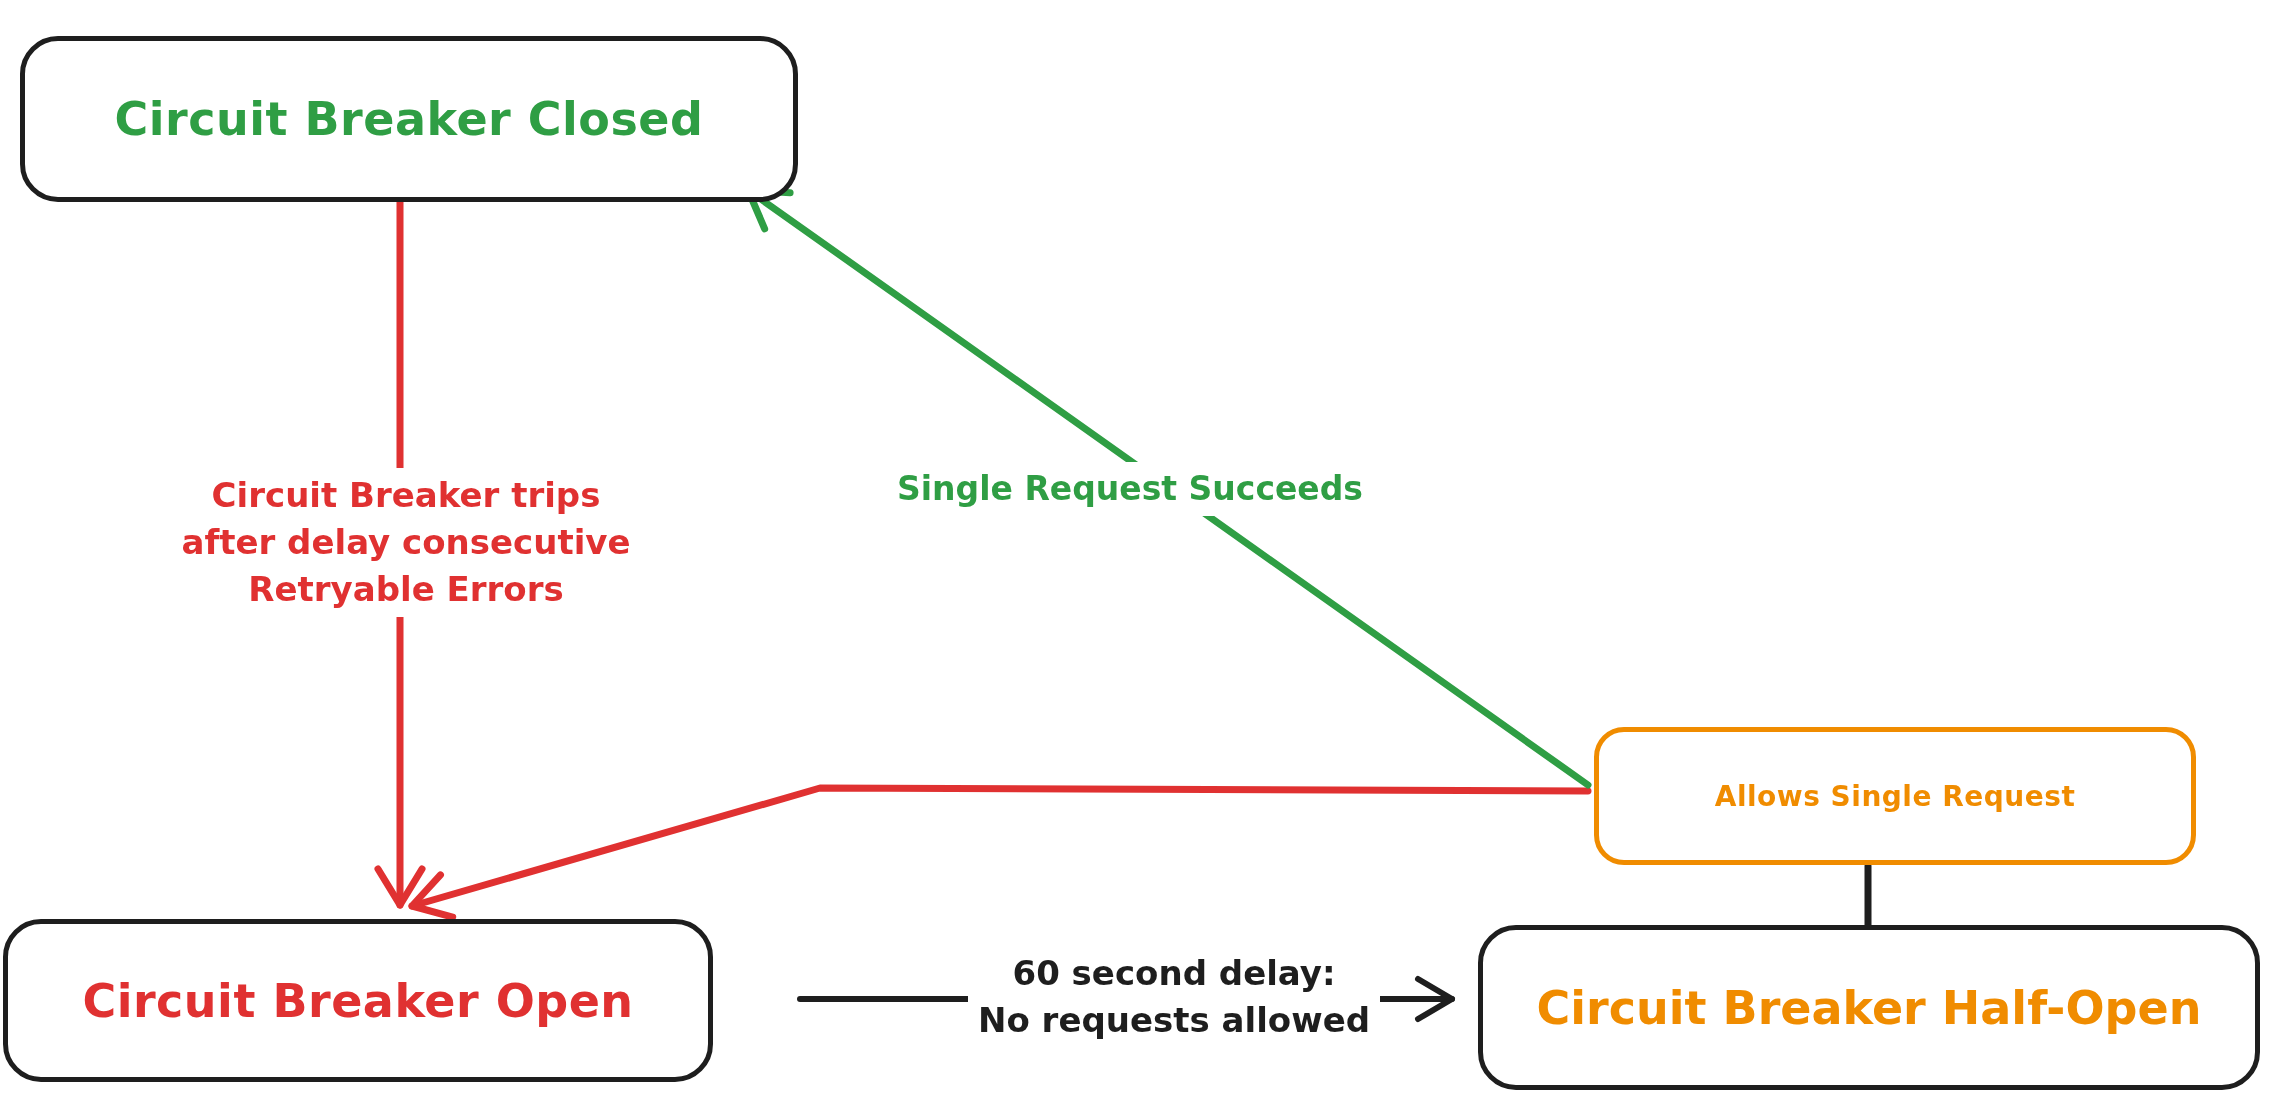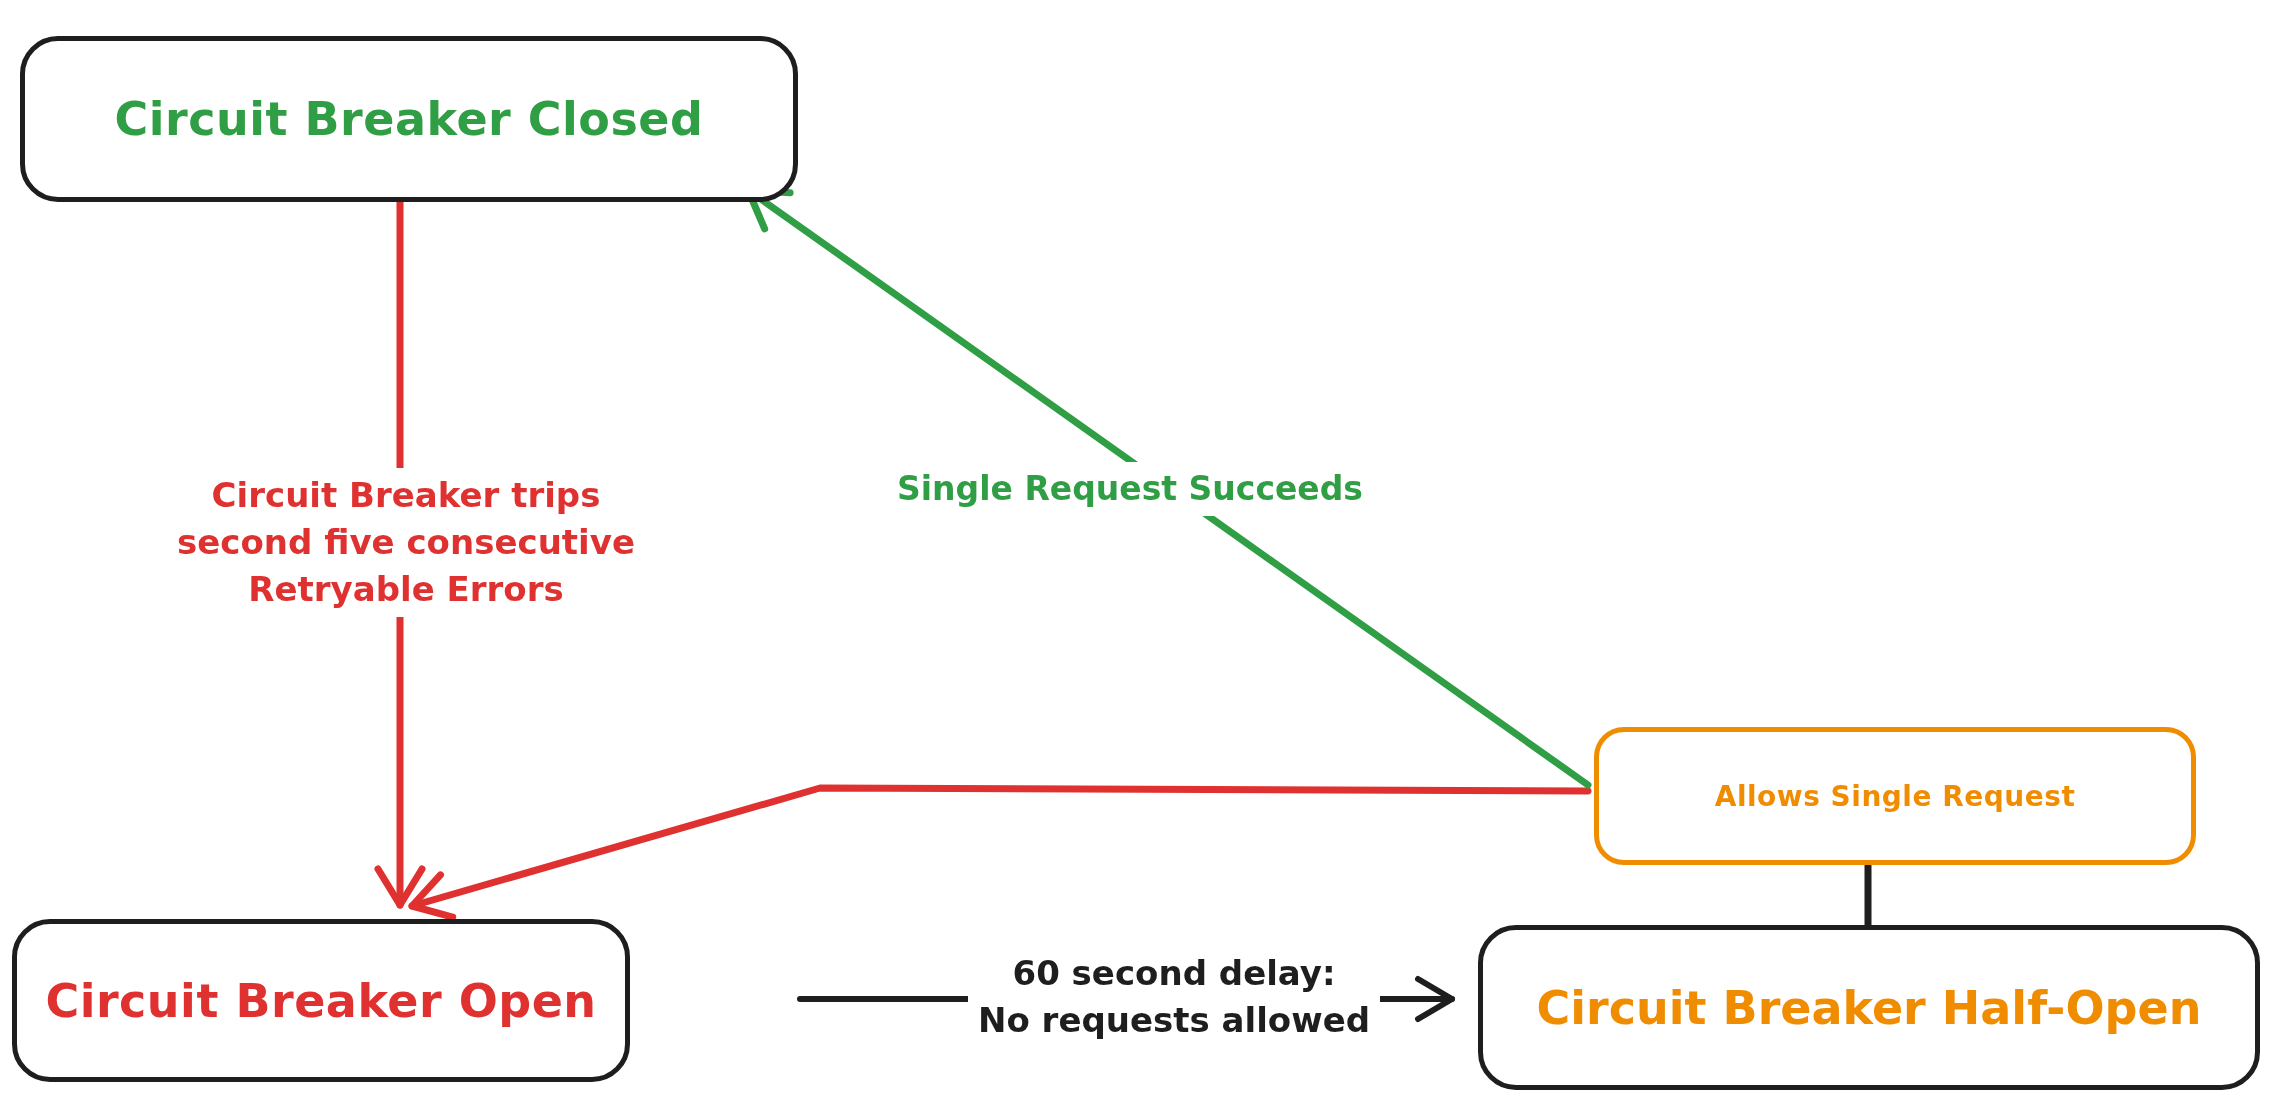--- a/index.html
+++ b/index.html
@@ -34,21 +34,21 @@
     border: 5px solid var(--ink, #1e1e1e);
     border-radius: 38px;
     display: flex;
     align-items: center;
     justify-content: center;
     font-weight: bold;
     font-size: 46px;
     letter-spacing: 0.5px;
   }
   .node-closed   { left: 20px;   top: 16px;  width: 778px; height: 166px; color: var(--green, #2f9e44); margin-top: 20px; }
-  .node-open     { left: 12px;   top: 919px; width: 618px; height: 163px; color: var(--red, #e03131); }
+  .node-open     { left: 3px;   top: 919px; width: 710px; height: 163px; color: var(--red, #e03131); }
   .node-halfopen { left: 1478px; top: 925px; width: 782px; height: 165px; color: var(--orange, #f08c00); letter-spacing: 0; }
   .node-allows {
     left: 1594px; top: 727px; width: 602px; height: 138px;
     border: 5px solid var(--orange, #f08c00);
     border-radius: 30px;
     color: var(--orange, #f08c00);
     font-size: 28px;
   }
 
   .edge-label {
@@ -114,21 +114,21 @@
       <path class="stroke-ink" d="M 800 999 L 1452 999" stroke-width="6" stroke-linecap="round" marker-end="url(#head-ink)"></path>
     </g>
 
     <g>
       <path class="stroke-ink" d="M 1868 866 L 1868 928" stroke-width="7" stroke-linecap="round"></path>
     </g>
   </svg>
 
   <div class="edge-label label-trip">
     <span>Circuit Breaker trips</span>
-    <span>second five consecutive</span>
+    <span>after delay consecutive</span>
     <span>Retryable Errors</span>
   </div>
 
   <div class="edge-label label-succeed">Single Request Succeeds</div>
 
 
   <div class="edge-label label-delay">
     <span>60 second delay:</span>
     <span>No requests allowed</span>
   </div>

